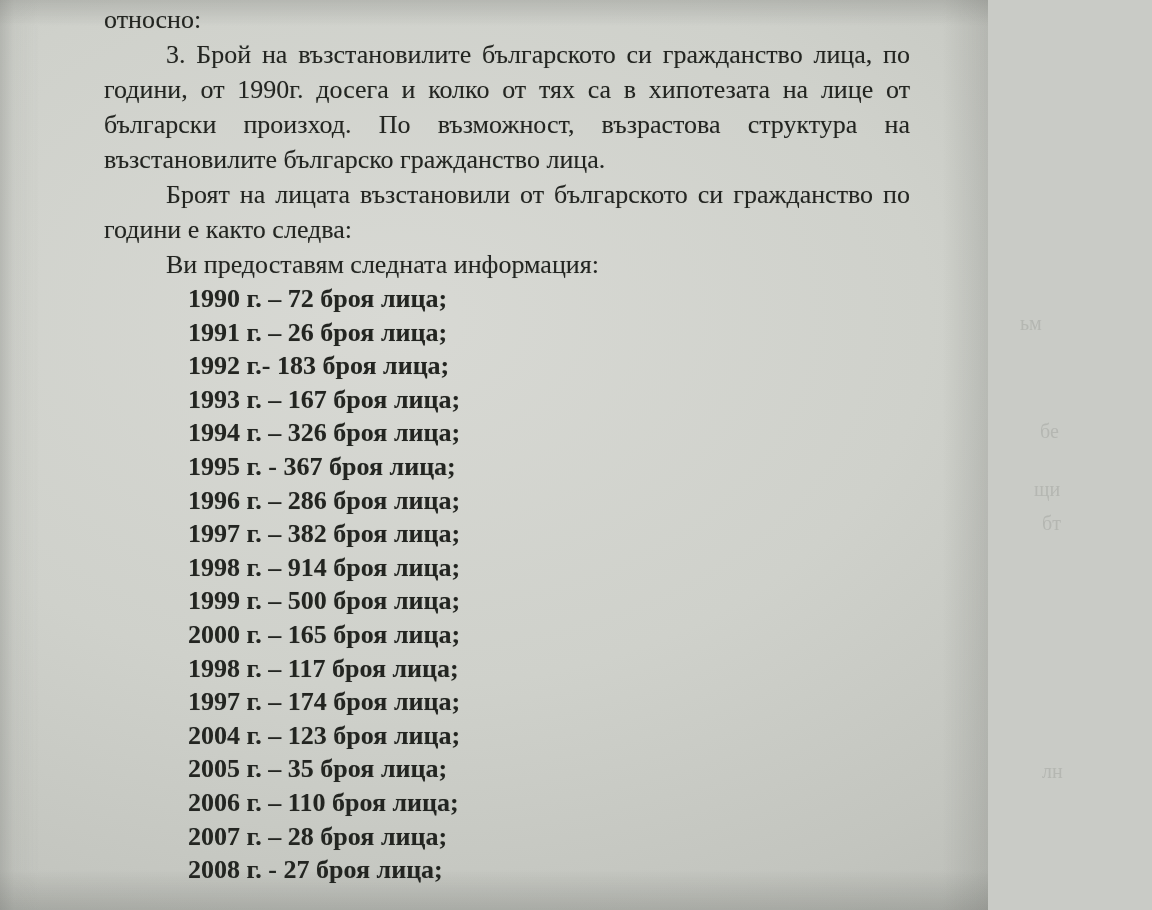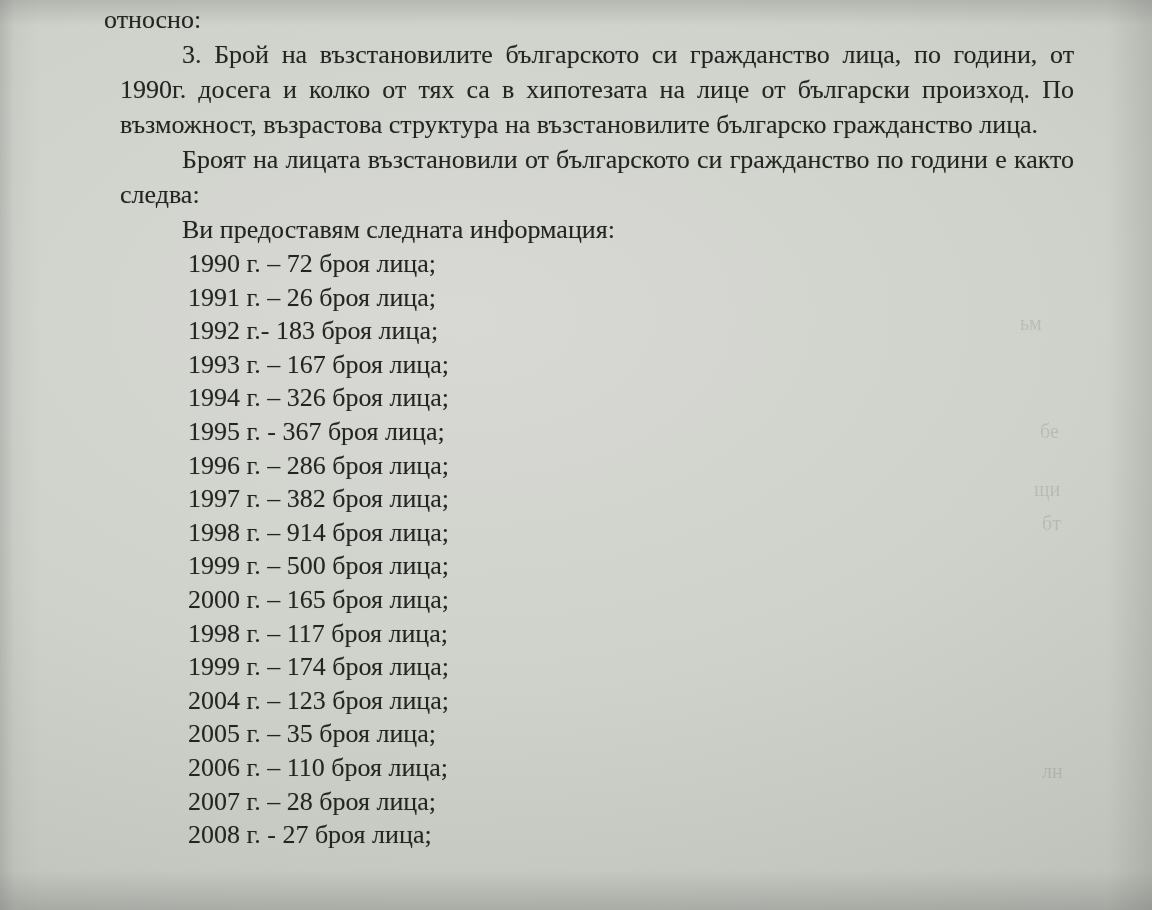--- a/index.html
+++ b/index.html
@@ -10,21 +10,21 @@
     width: 1152px;
     height: 910px;
     overflow: hidden;
     background: #c9cbc6;
     font-family: "Liberation Serif", serif;
   }
 
   
   #page {
     position: relative;
-    width: 1152px;
+    width: 988px;
     height: 910px;
     background:
       radial-gradient(ellipse 120% 90% at 40% 35%, #d8d9d4 0%, #cfd1cb 45%, #c3c5bf 75%, #b6b8b2 100%);
   }
   #page::after {
     content: "";
     position: absolute;
     inset: 0;
     pointer-events: none;
     background:
@@ -61,27 +61,27 @@
     line-height: 35px;
     margin: 0;
     text-align: justify;
     text-shadow: 0 0 1px rgba(60,62,58,0.25);
   }
   .para.first {
     padding-top: 2px;
   }
   .indent {
     text-indent: 62px;
-    margin-left: 16px;
   }
 
   .list {
     margin: 0;
     padding: 0;
     list-style: none;
+    font-weight: bold;
   }
   .list li {
     color: #232521;
     font-size: 26px;
     line-height: 33.6px;
     padding-left: 84px;
     white-space: nowrap;
     text-shadow: 0 0 1px rgba(60,62,58,0.22);
   }
 </style>
@@ -116,21 +116,21 @@
       <li>1992 г.- 183 броя лица;</li>
       <li>1993 г. – 167 броя лица;</li>
       <li>1994 г. – 326 броя лица;</li>
       <li>1995 г. - 367 броя лица;</li>
       <li>1996 г. – 286 броя лица;</li>
       <li>1997 г. – 382 броя лица;</li>
       <li>1998 г. – 914 броя лица;</li>
       <li>1999 г. – 500 броя лица;</li>
       <li>2000 г. – 165 броя лица;</li>
       <li>1998 г. – 117 броя лица;</li>
-      <li>1999 г. – 174 броя лица;</li>
+      <li>1997 г. – 174 броя лица;</li>
       <li>2004 г. – 123 броя лица;</li>
       <li>2005 г. – 35 броя лица;</li>
       <li>2006 г. – 110 броя лица;</li>
       <li>2007 г. – 28 броя лица;</li>
       <li>2008 г. - 27 броя лица;</li>
     </ul>
 
   </div>
 </div>
 

